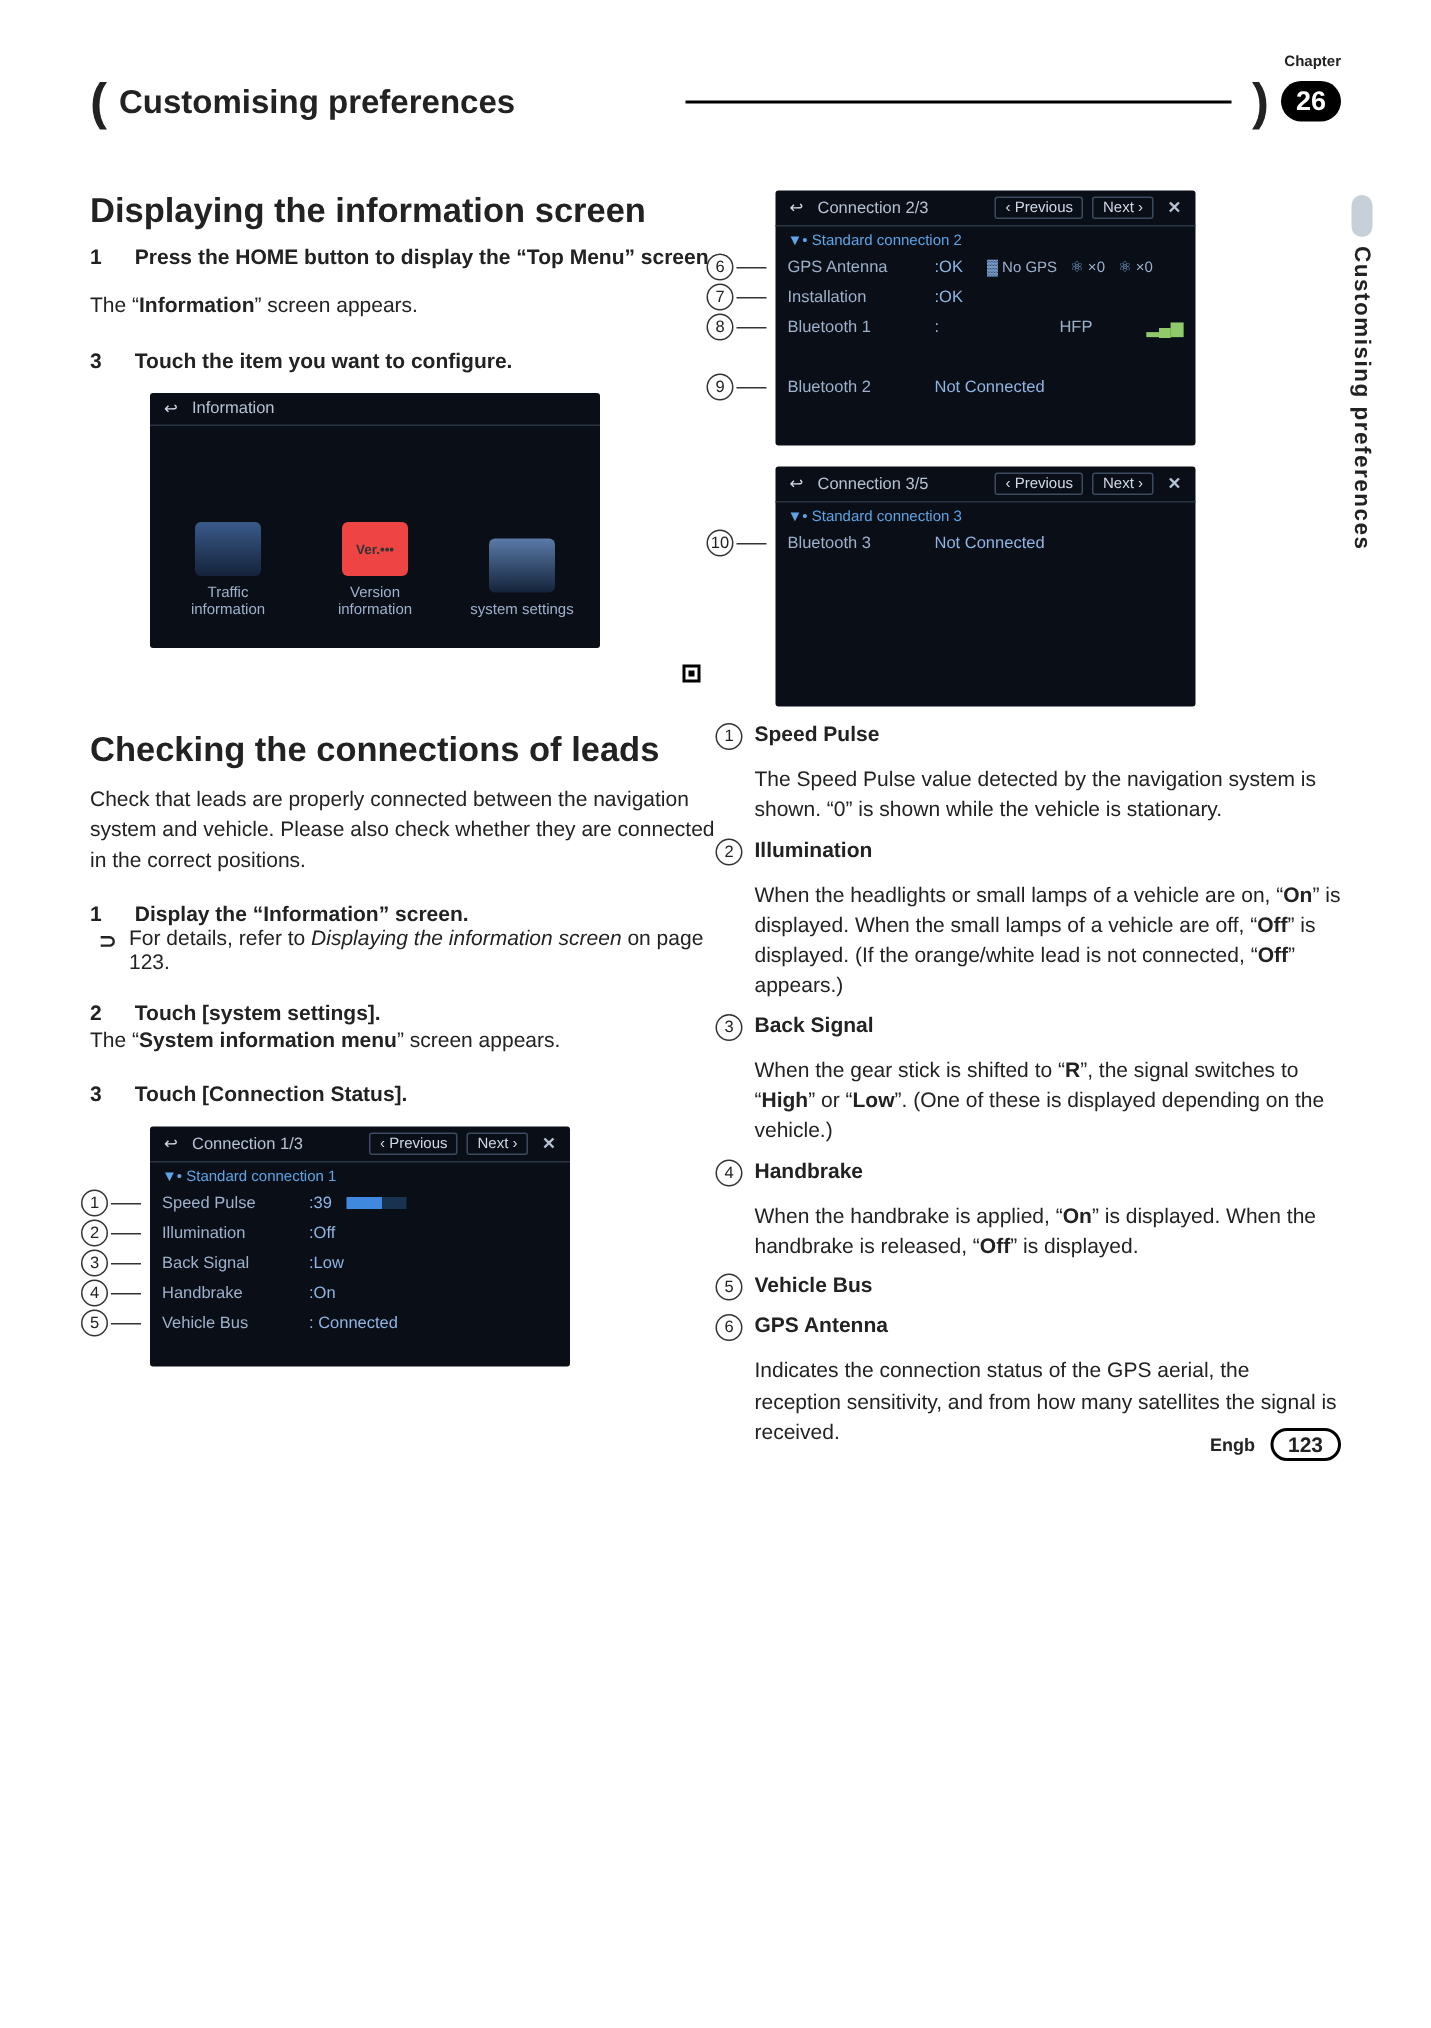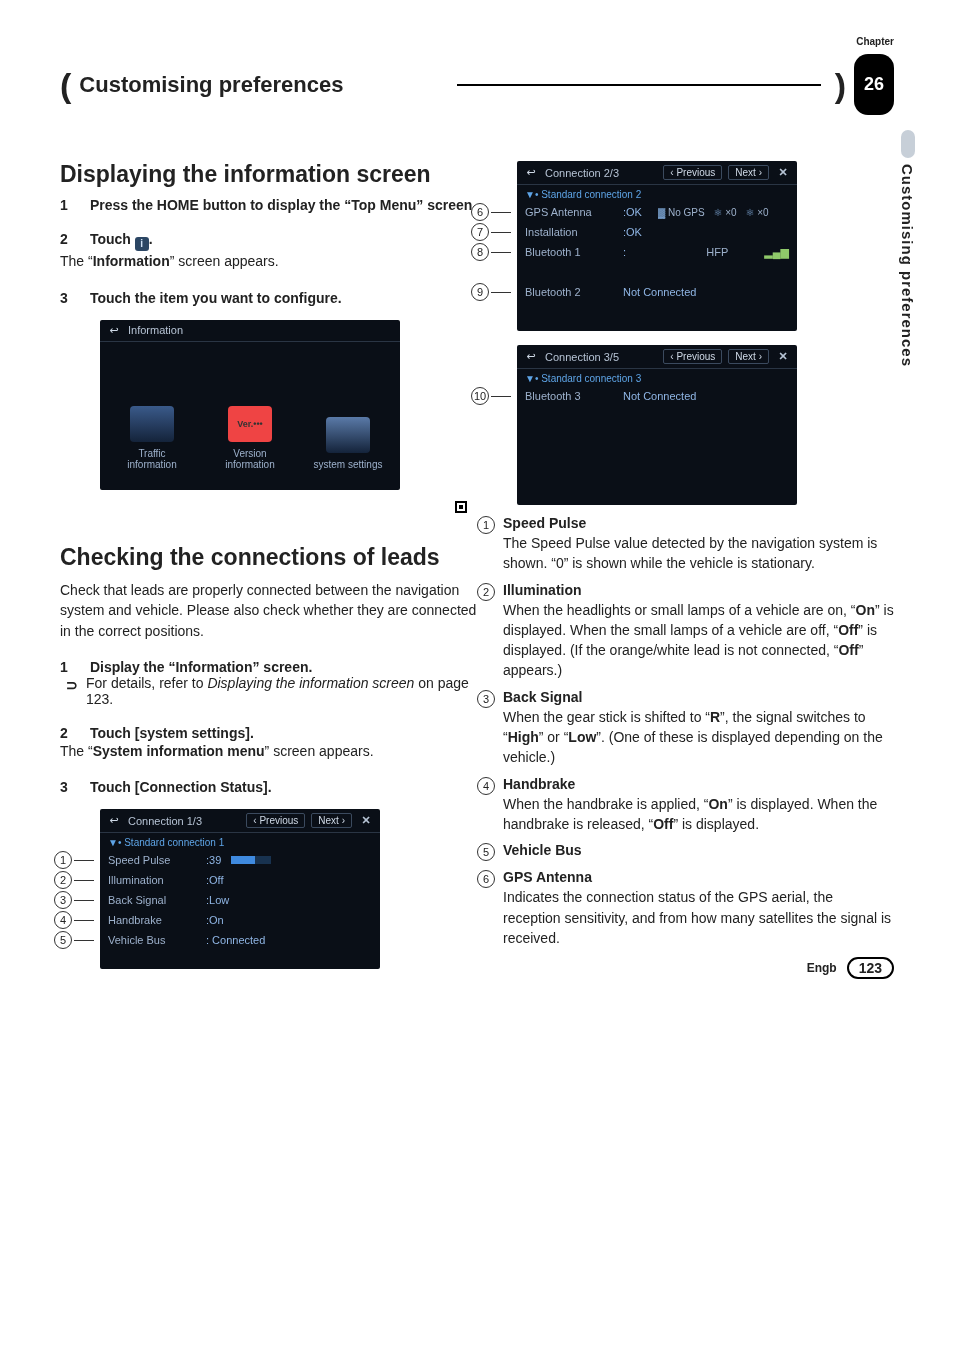--- a/index.html
+++ b/index.html
@@ -38,21 +38,21 @@
   .header-line {
     flex: 1;
     border-top: 2px solid #000;
     margin: 0 6px;
     align-self: center;
   }
   .chapter-badge {
     background: #000;
     color: #fff;
     border-radius: 14px;
-    padding: 20px 10px;
+    padding: 3px 10px;
     font-weight: bold;
     font-size: 18px;
     min-width: 40px;
     text-align: center;
   }
   .vertical-tab {
     position: absolute;
     right: 38px;
     top: 130px;
     display: flex;
@@ -202,21 +202,21 @@
   
   .def-list { margin-top: 10px; }
   .def-item { margin-top: 8px; display:flex; }
   .def-num {
     width:18px;height:18px;border:1px solid #333;border-radius:50%;
     font-size:11px;display:flex;align-items:center;justify-content:center;
     flex:0 0 18px; margin-right:8px; margin-top:1px;
   }
   .def-body { flex:1; }
   .def-title { font-weight: bold; }
-  .def-desc { margin-top:2px; line-height:1.45; }
+  .def-desc { margin-top:12px; line-height:1.45; }
   .b { font-weight:bold; }
 
   .gps-extra { font-size:10px; color:#9db1cc; }
   .gps-icons span { margin-left:6px; color:#7fa9d9;}
   .hfp { margin-left: auto; margin-right: 20px; color:#9db1cc;}
   .sigbar { margin-left:6px; color:#8fc96a;}
   .red { color:#c05a5a; }
 
   .info-icon-gear {
     width:14px;height:14px;display:inline-block;
@@ -263,26 +263,20 @@
   <div class="col">
     <h2 class="section">Displaying the information screen</h2>
 
     <div class="step-line">
       <span class="step-num">1</span>
       <span class="step-body step-bold">Press the HOME button to display the “Top Menu” screen.</span>
     </div>
 
     <div class="gap"></div>
 
-    <div class="step-line">
-      <span class="step-num">2</span>
-      <span class="step-body step-bold">
-        <span>Touch </span><span class="info-icon-gear">i</span><span>.</span>
-      </span>
-    </div>
     <p>
       <span>The “</span><span class="quote-bold">Information</span><span>” screen appears.</span>
     </p>
 
     <div class="gap"></div>
 
     <div class="step-line">
       <span class="step-num">3</span>
       <span class="step-body step-bold">Touch the item you want to configure.</span>
     </div>

